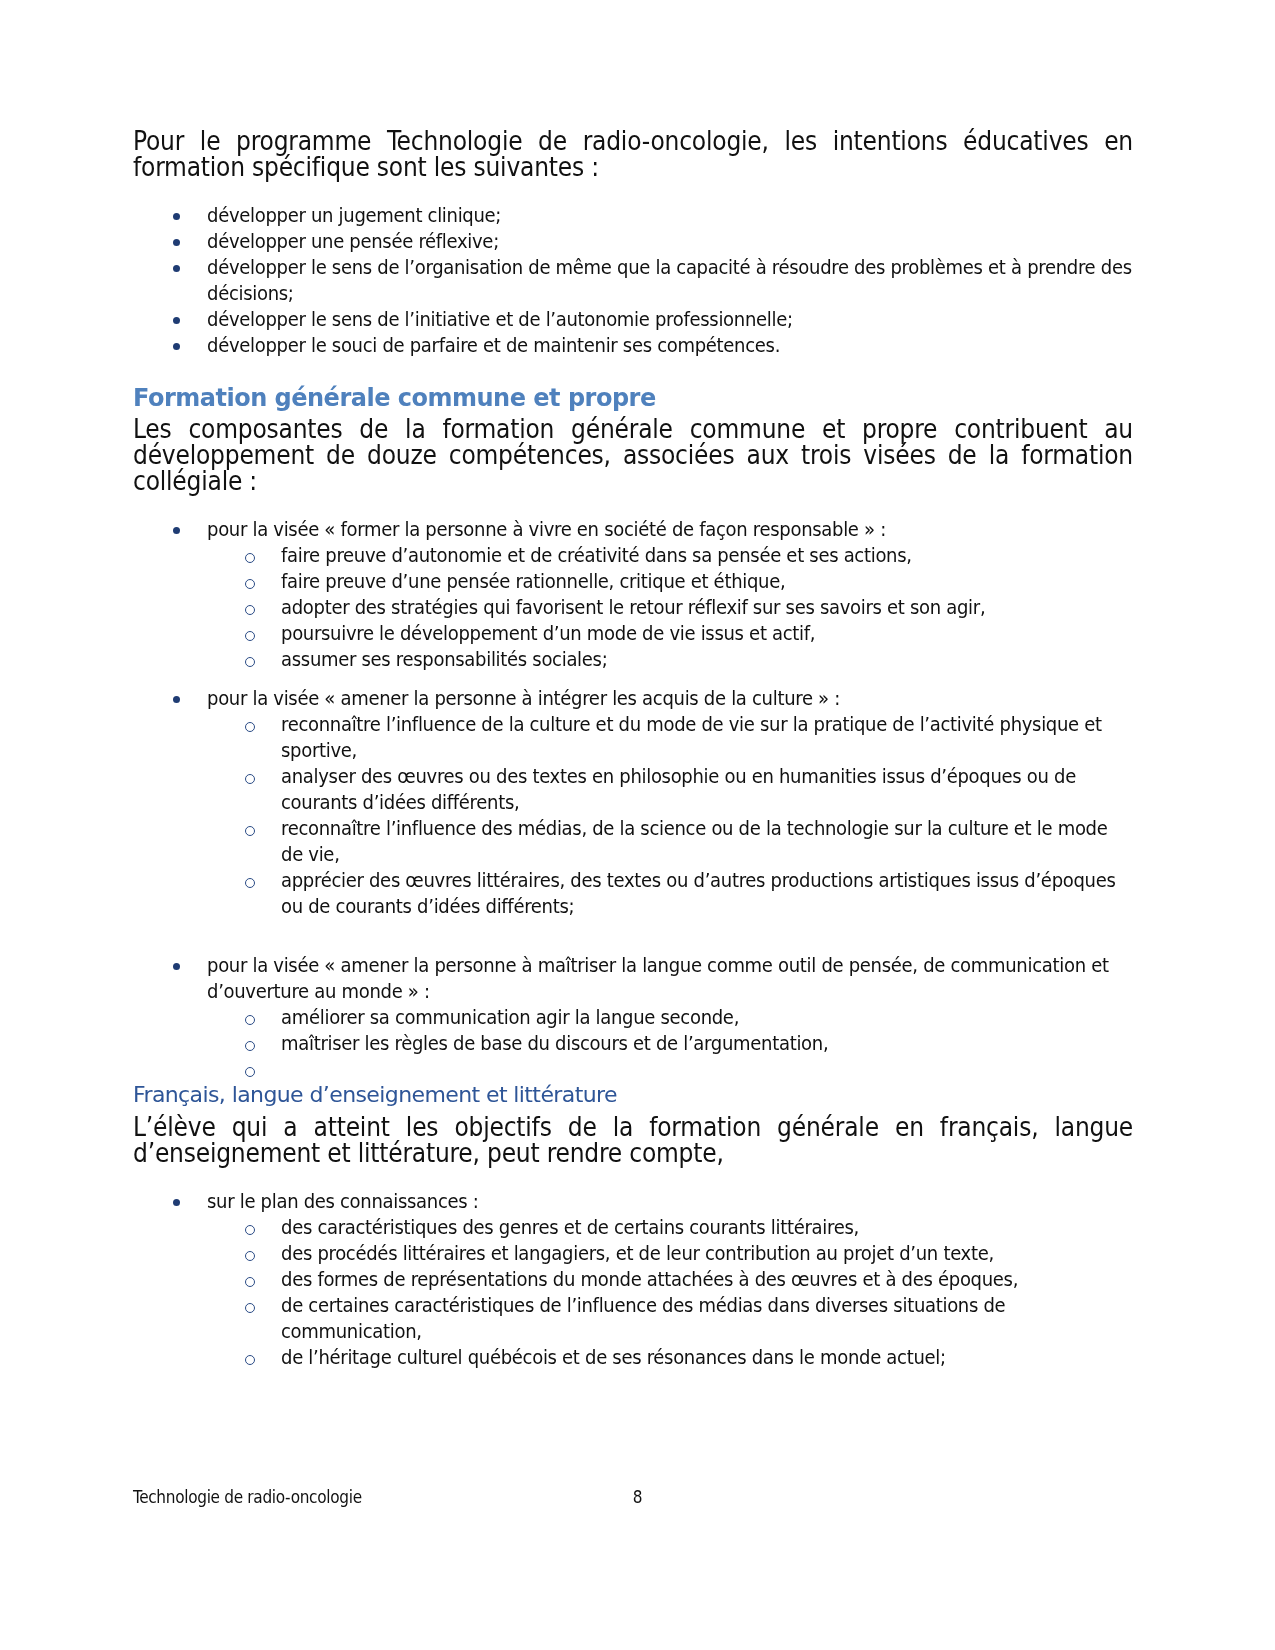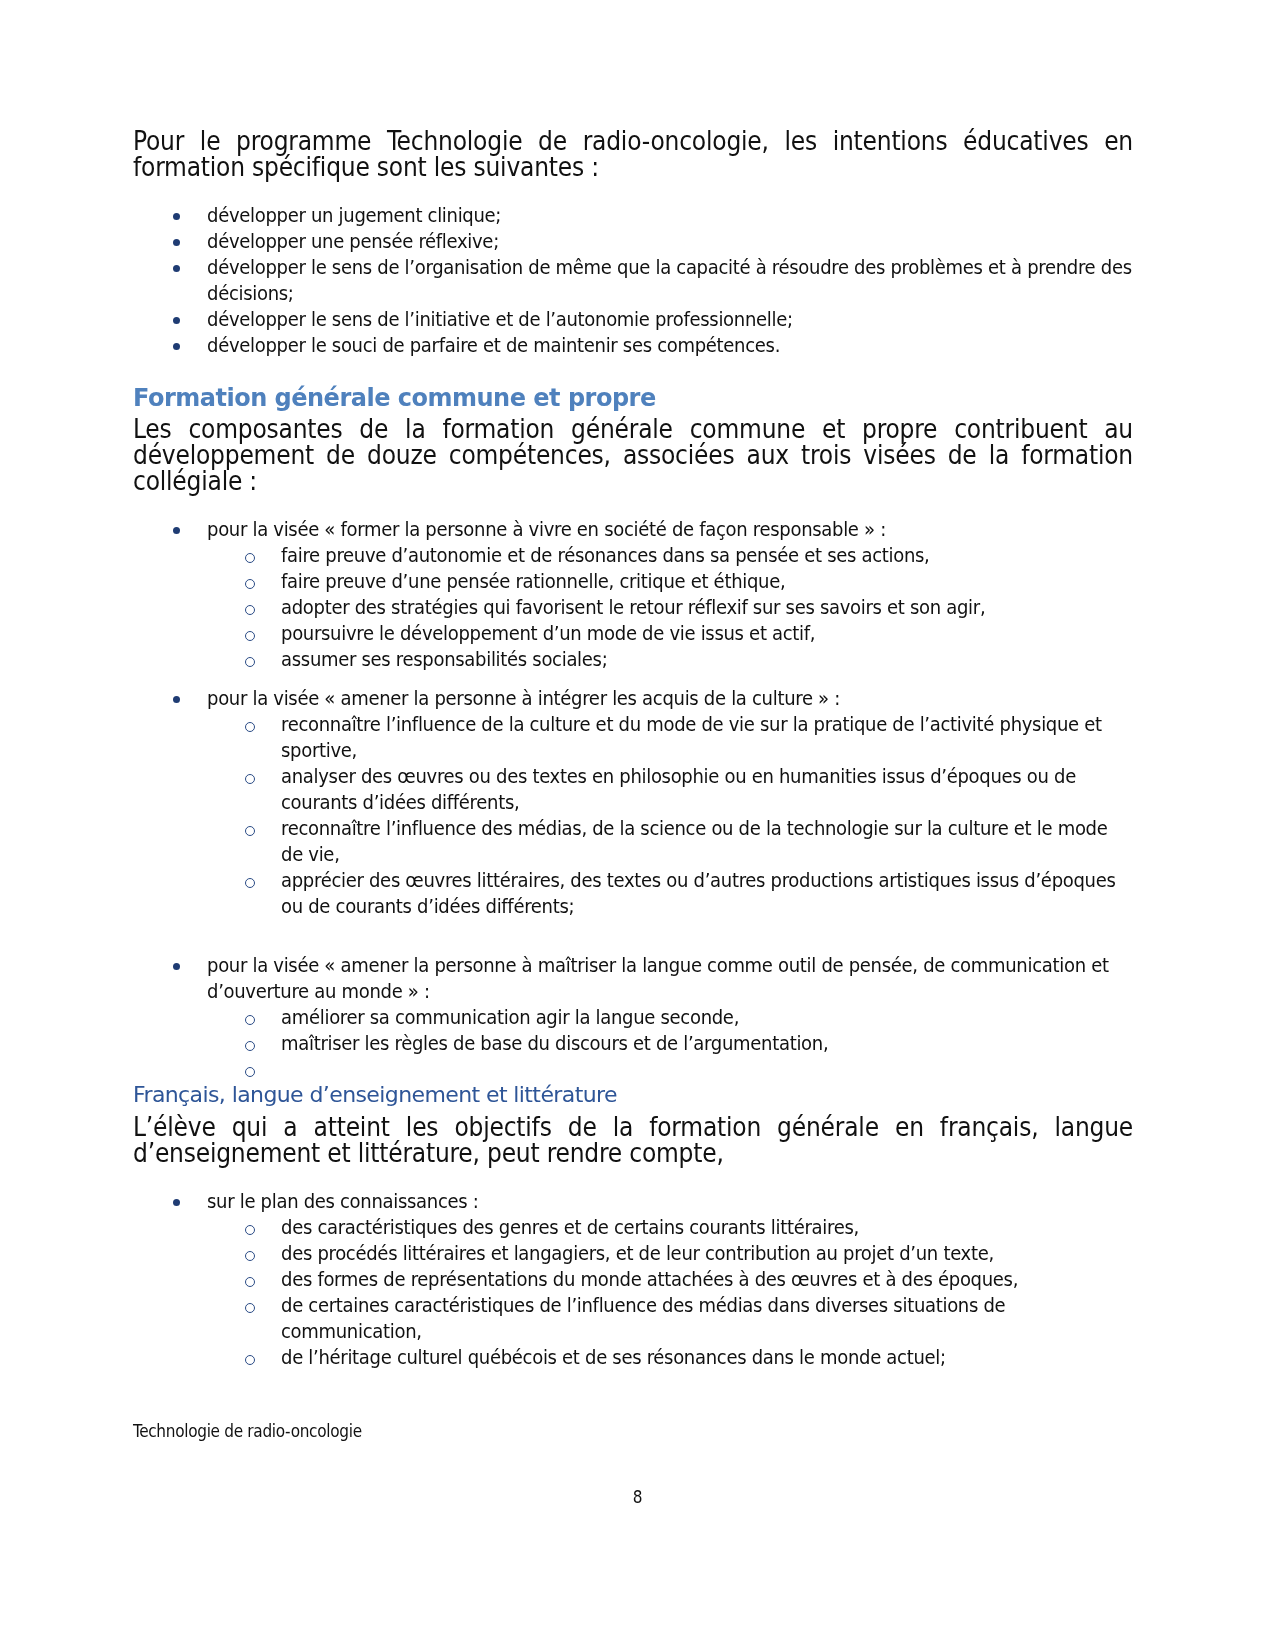--- a/index.html
+++ b/index.html
@@ -8,21 +8,21 @@
   .page { position: absolute; left: 133px; top: 128px; width: 1000px; }
   .p { font-size: 26px; line-height: 26px; margin: 0; text-align: justify; font-stretch: condensed; letter-spacing: -0.2px; }
   ul.l1 { list-style: none; margin: 0; padding: 0; }
   ul.l1 > li { position: relative; padding-left: 74px; font-size: 20px; line-height: 26px; letter-spacing: -0.3px; }
   ul.l1 > li > .b1 { position: absolute; left: 40px; top: 11px; width: 7px; height: 7px; border-radius: 50%; background: #1f3c73; }
   ul.l2 { list-style: none; margin: 0; padding: 0; }
   ul.l2 > li { position: relative; padding-left: 74px; margin-left: 0; font-size: 20px; line-height: 26px; letter-spacing: -0.3px; }
   ul.l2 > li > .b2 { position: absolute; left: 38px; top: 11px; width: 8px; height: 8px; border-radius: 50%; border: 1.2px solid #2b4c86; }
   h2.h1 { font-family: "DejaVu Sans", sans-serif; font-weight: bold; color: #4f81bd; font-size: 24px; margin: 0; line-height: 32px; letter-spacing: -0.5px; }
   h3.h2 { font-family: "DejaVu Sans", sans-serif; font-weight: normal; color: #2e5597; font-size: 22px; margin: 0; line-height: 30px; letter-spacing: -0.6px; }
-  .footer-title { position: absolute; left: 133px; top: 1421px; font-size: 17px; letter-spacing: -0.3px; }
+  .footer-title { position: absolute; left: 133px; top: 1487px; font-size: 17px; letter-spacing: -0.3px; }
   .footer-page { position: absolute; left: 0; width: 1275px; text-align: center; top: 1487px; font-size: 17px; }
 </style>
 </head>
 <body>
 
 <div class="page">
 
   <p class="p">Pour le programme Technologie de radio-oncologie, les intentions éducatives en formation spécifique sont les suivantes :</p>
 
   <ul class="l1" style="margin-top:22px">
@@ -32,21 +32,21 @@
     <li><span class="b1"></span><span>développer le sens de l’initiative et de l’autonomie professionnelle;</span></li>
     <li><span class="b1"></span><span>développer le souci de parfaire et de maintenir ses compétences.</span></li>
   </ul>
 
   <h2 class="h1" style="margin-top:24px">Formation générale commune et propre</h2>
   <p class="p" style="margin-top:2px">Les composantes de la formation générale commune et propre contribuent au développement de douze compétences, associées aux trois visées de la formation collégiale :</p>
 
   <ul class="l1" style="margin-top:22px">
     <li><span class="b1"></span><span>pour la visée « former la personne à vivre en société de façon responsable » :</span>
       <ul class="l2" style="margin-left:0">
-        <li><span class="b2"></span><span>faire preuve d’autonomie et de résonances dans sa pensée et ses actions,</span></li>
+        <li><span class="b2"></span><span>faire preuve d’autonomie et de créativité dans sa pensée et ses actions,</span></li>
         <li><span class="b2"></span><span>faire preuve d’une pensée rationnelle, critique et éthique,</span></li>
         <li><span class="b2"></span><span>adopter des stratégies qui favorisent le retour réflexif sur ses savoirs et son agir,</span></li>
         <li><span class="b2"></span><span>poursuivre le développement d’un mode de vie issus et actif,</span></li>
         <li><span class="b2"></span><span>assumer ses responsabilités sociales;</span></li>
       </ul>
     </li>
     <li style="margin-top:13px"><span class="b1"></span><span>pour la visée « amener la personne à intégrer les acquis de la culture » :</span>
       <ul class="l2">
         <li><span class="b2"></span><span>reconnaître l’influence de la culture et du mode de vie sur la pratique de l’activité physique et sportive,</span></li>
         <li><span class="b2"></span><span>analyser des œuvres ou des textes en philosophie ou en humanities issus d’époques ou de courants d’idées différents,</span></li>

